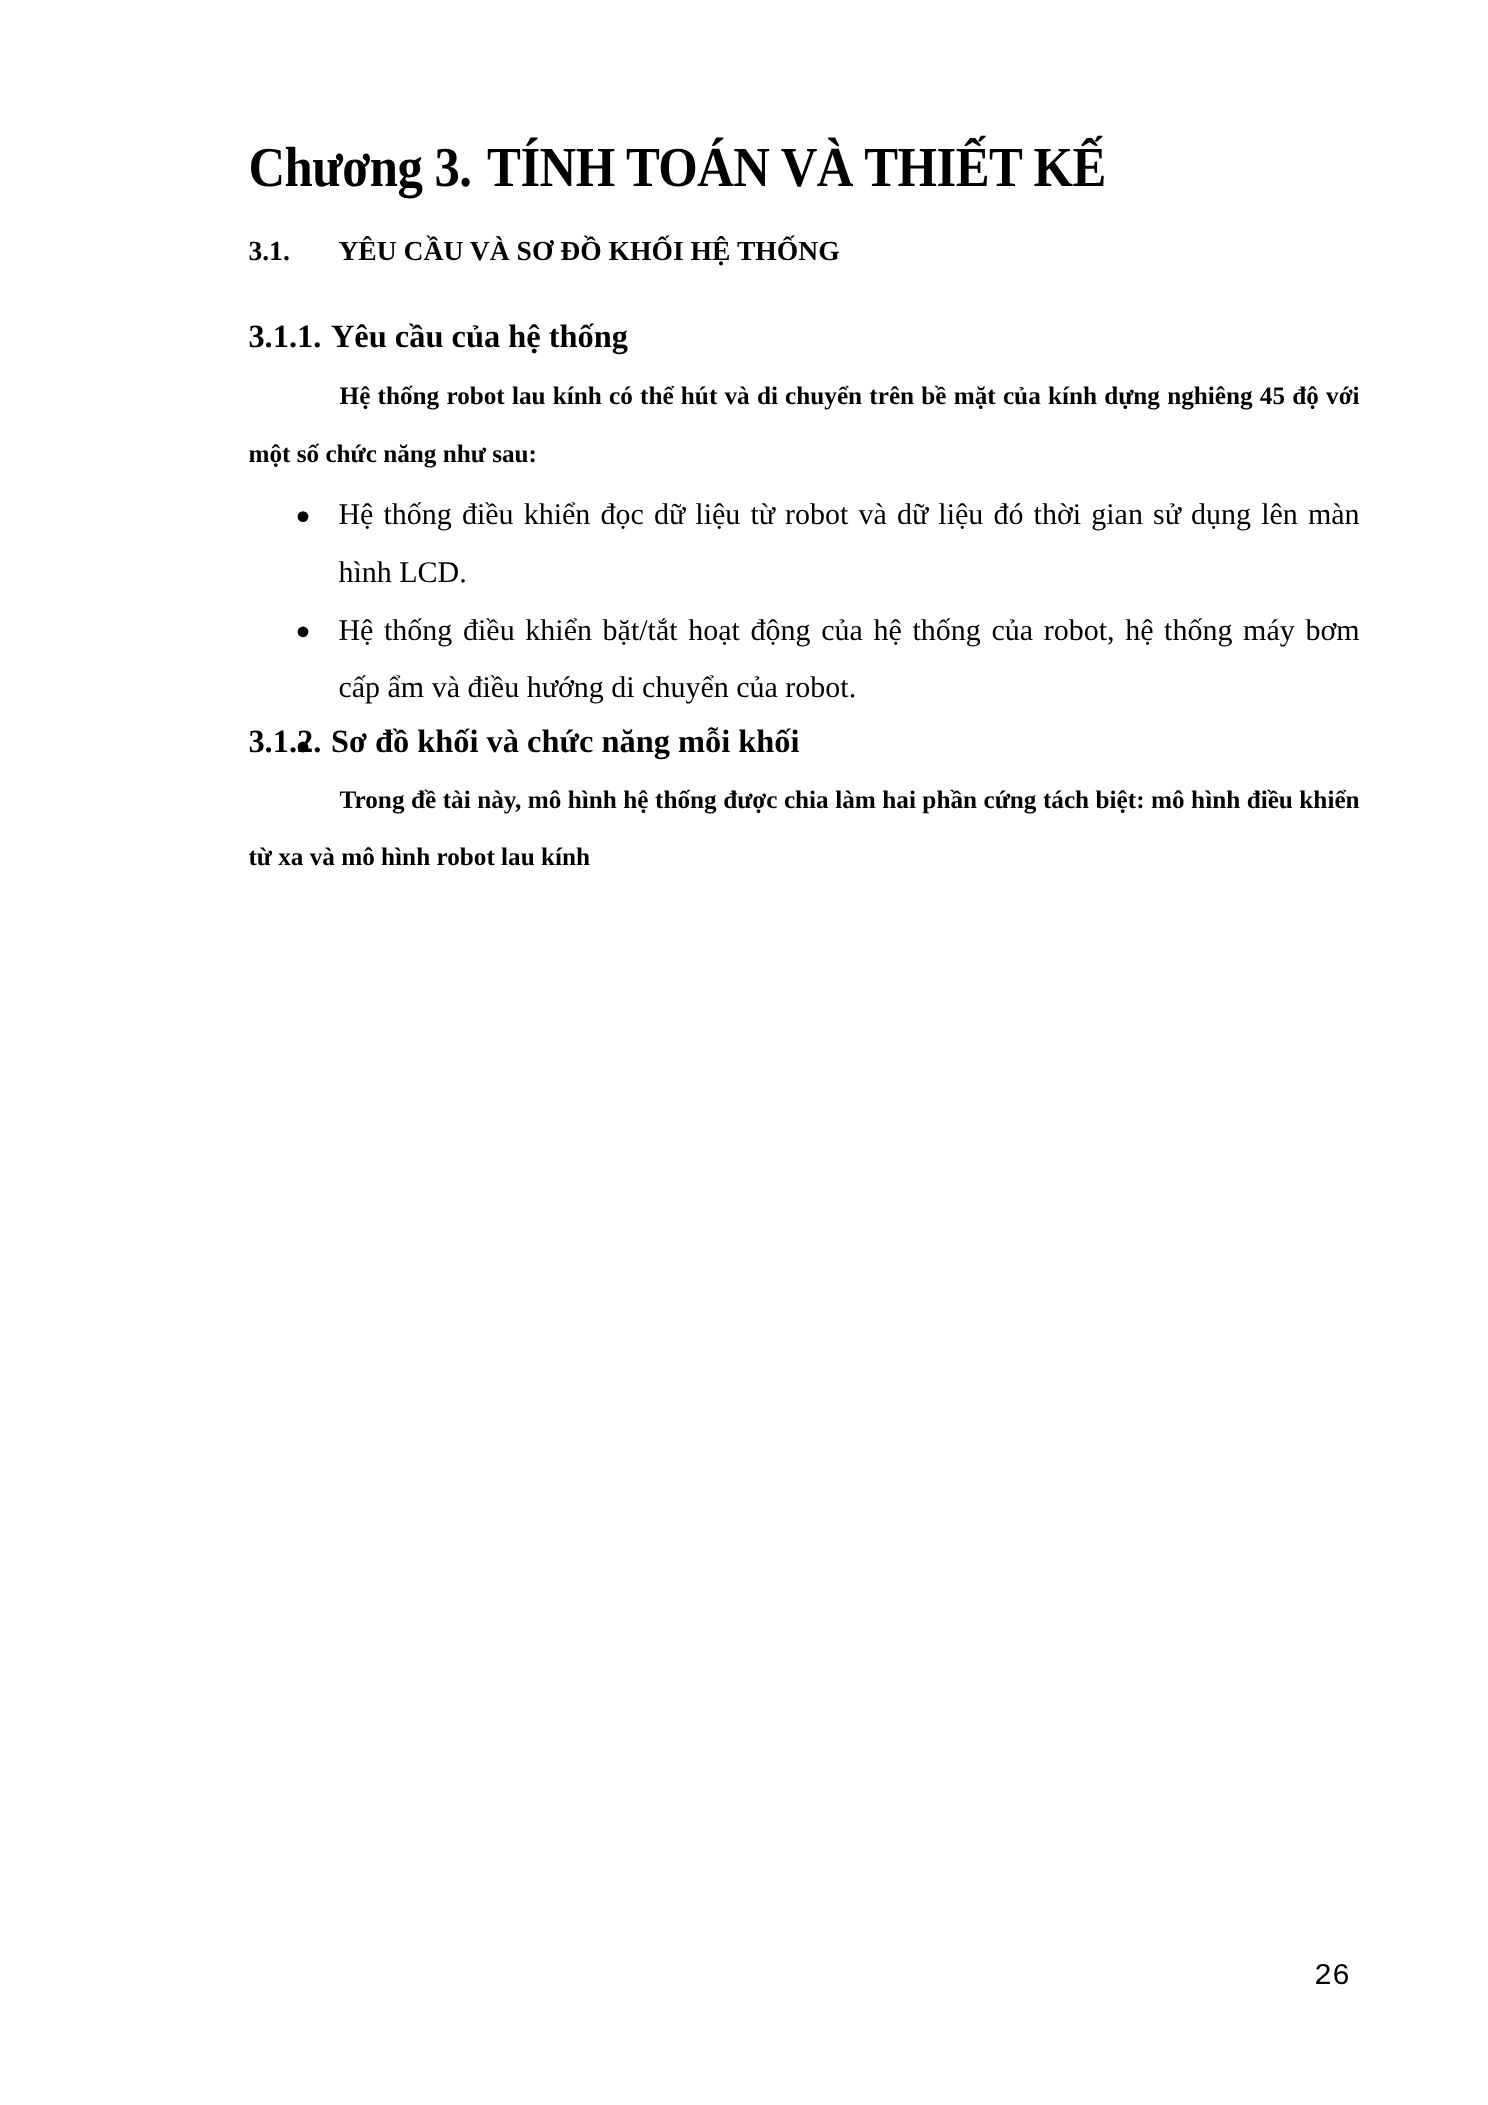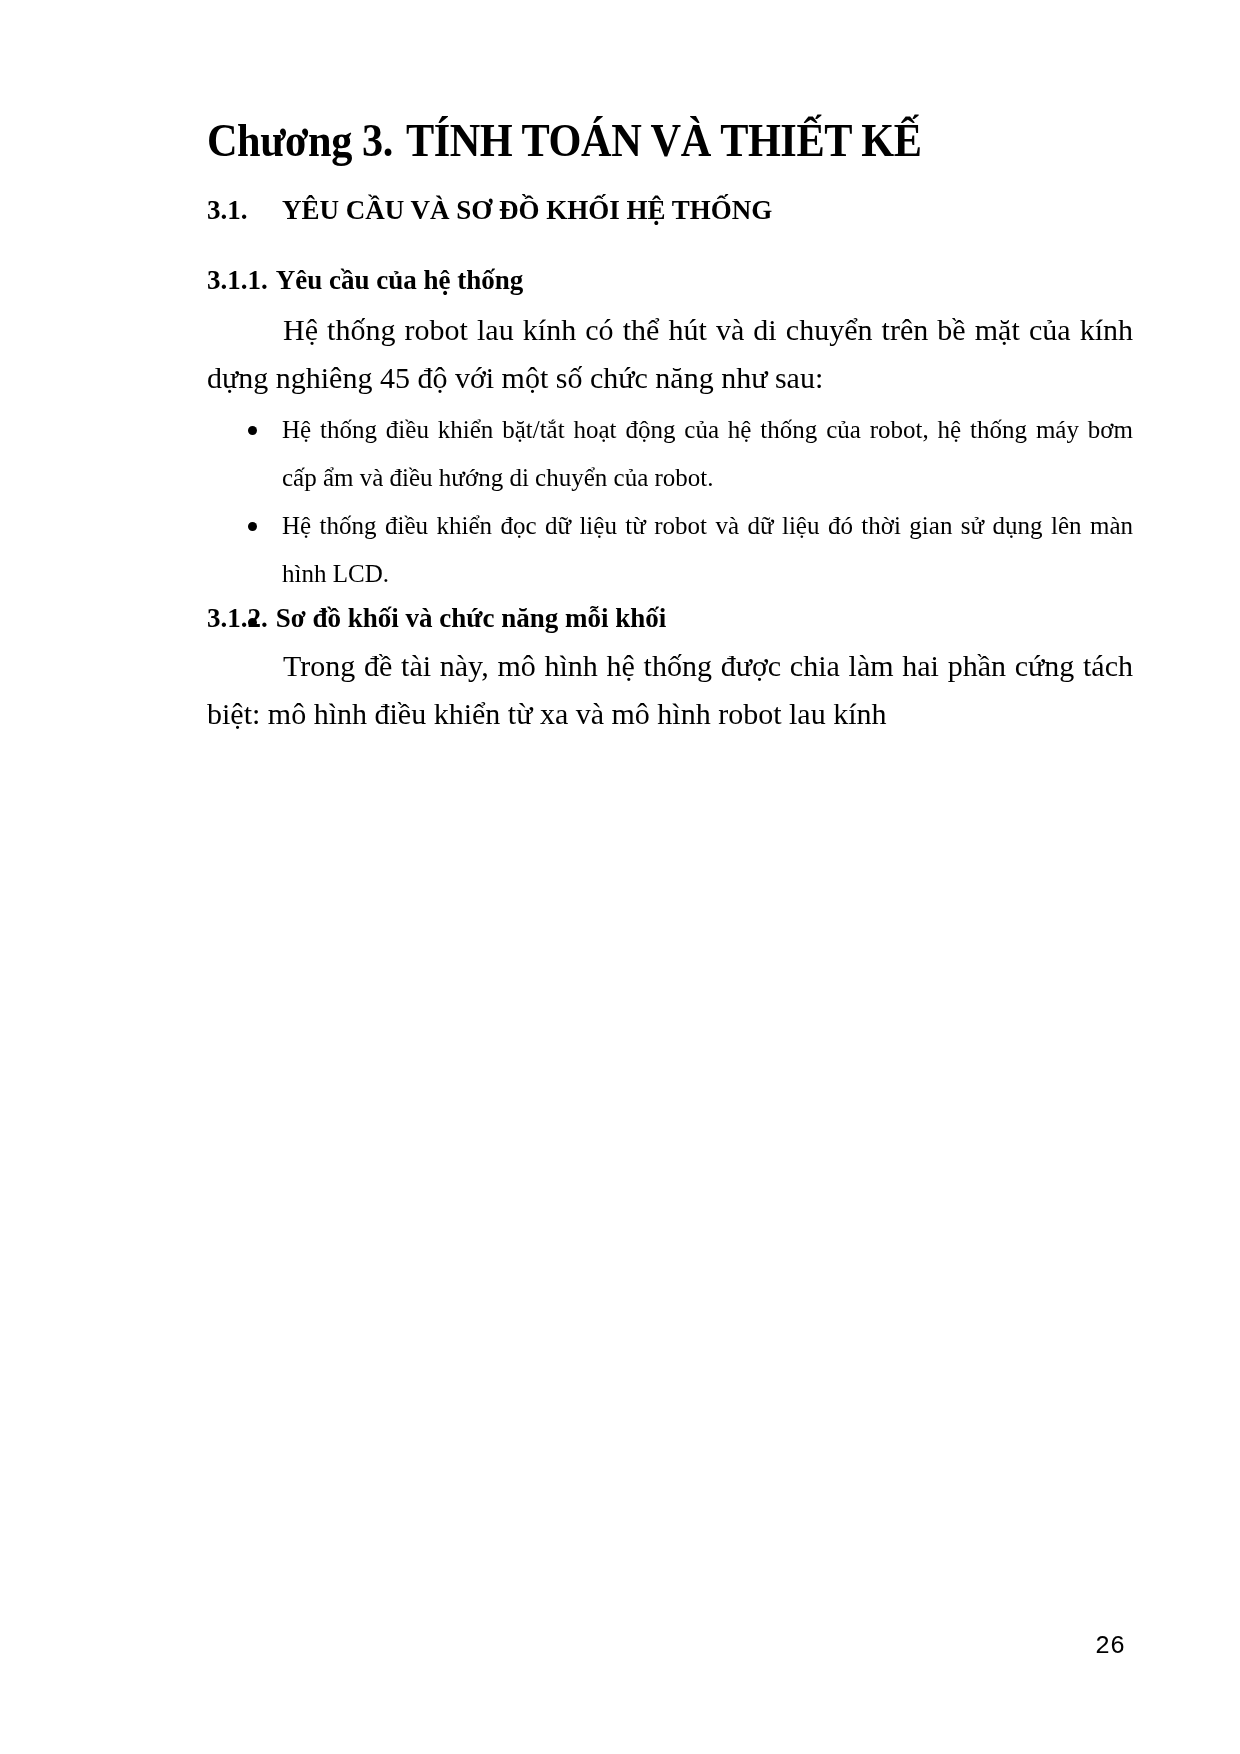--- a/index.html
+++ b/index.html
@@ -37,45 +37,46 @@
     transform: scaleX(0.9);
     transform-origin: left center;
     white-space: nowrap;
   }
   .chapter-title .num {
     display: inline-block;
     width: 221px;
   }
   .h2 {
     font-weight: bold;
-    font-size: 27px;
+    font-size: 23px;
     line-height: 32px;
     margin: 26px 0 0 0;
     white-space: nowrap;
   }
   .h2 .num {
     display: inline-block;
     width: 75px;
   }
   .h3 {
     font-weight: bold;
     font-size: 27px;
     line-height: 32px;
     margin: 38px 0 0 0;
     white-space: nowrap;
   }
   .h3 .num {
     margin-right: 8px;
   }
   .para {
-    font-size: 30px;
+    font-size: 21px;
     line-height: 48px;
     margin: 10px 0 0 0;
     text-indent: 76px;
     text-align: justify;
+    font-weight: bold;
   }
   .bullets {
     list-style: none;
     margin: 4px 0 0 0;
     padding: 0;
   }
   .bullet-item {
     position: relative;
     padding-left: 75px;
     font-size: 25px;
@@ -126,25 +127,25 @@
 
     <h3 class="h3">
       <span class="num">3.1.1.</span><span>Yêu cầu của hệ thống</span>
     </h3>
 
     <p class="para">Hệ thống robot lau kính có thể hút và di chuyển trên bề mặt của kính dựng nghiêng 45 độ với một số chức năng như sau:</p>
 
     <ul class="bullets">
       <li class="bullet-item">
         <span class="bullet-dot"></span>
-        <span>Hệ thống điều khiển bặt/tắt hoạt động của hệ thống của robot, hệ thống máy bơm cấp ẩm và điều hướng di chuyển của robot.</span>
+        <span>Hệ thống điều khiển đọc dữ liệu từ robot và dữ liệu đó thời gian sử dụng lên màn hình LCD.</span>
       </li>
       <li class="bullet-item">
         <span class="bullet-dot"></span>
-        <span>Hệ thống điều khiển đọc dữ liệu từ robot và dữ liệu đó thời gian sử dụng lên màn hình LCD.</span>
+        <span>Hệ thống điều khiển bặt/tắt hoạt động của hệ thống của robot, hệ thống máy bơm cấp ẩm và điều hướng di chuyển của robot.</span>
       </li>
       <li class="bullet-item">
         <span class="bullet-dot"></span>
       </li>
     </ul>
 
     <h3 class="h3 second">
       <span class="num">3.1.2.</span><span>Sơ đồ khối và chức năng mỗi khối</span>
     </h3>
 

